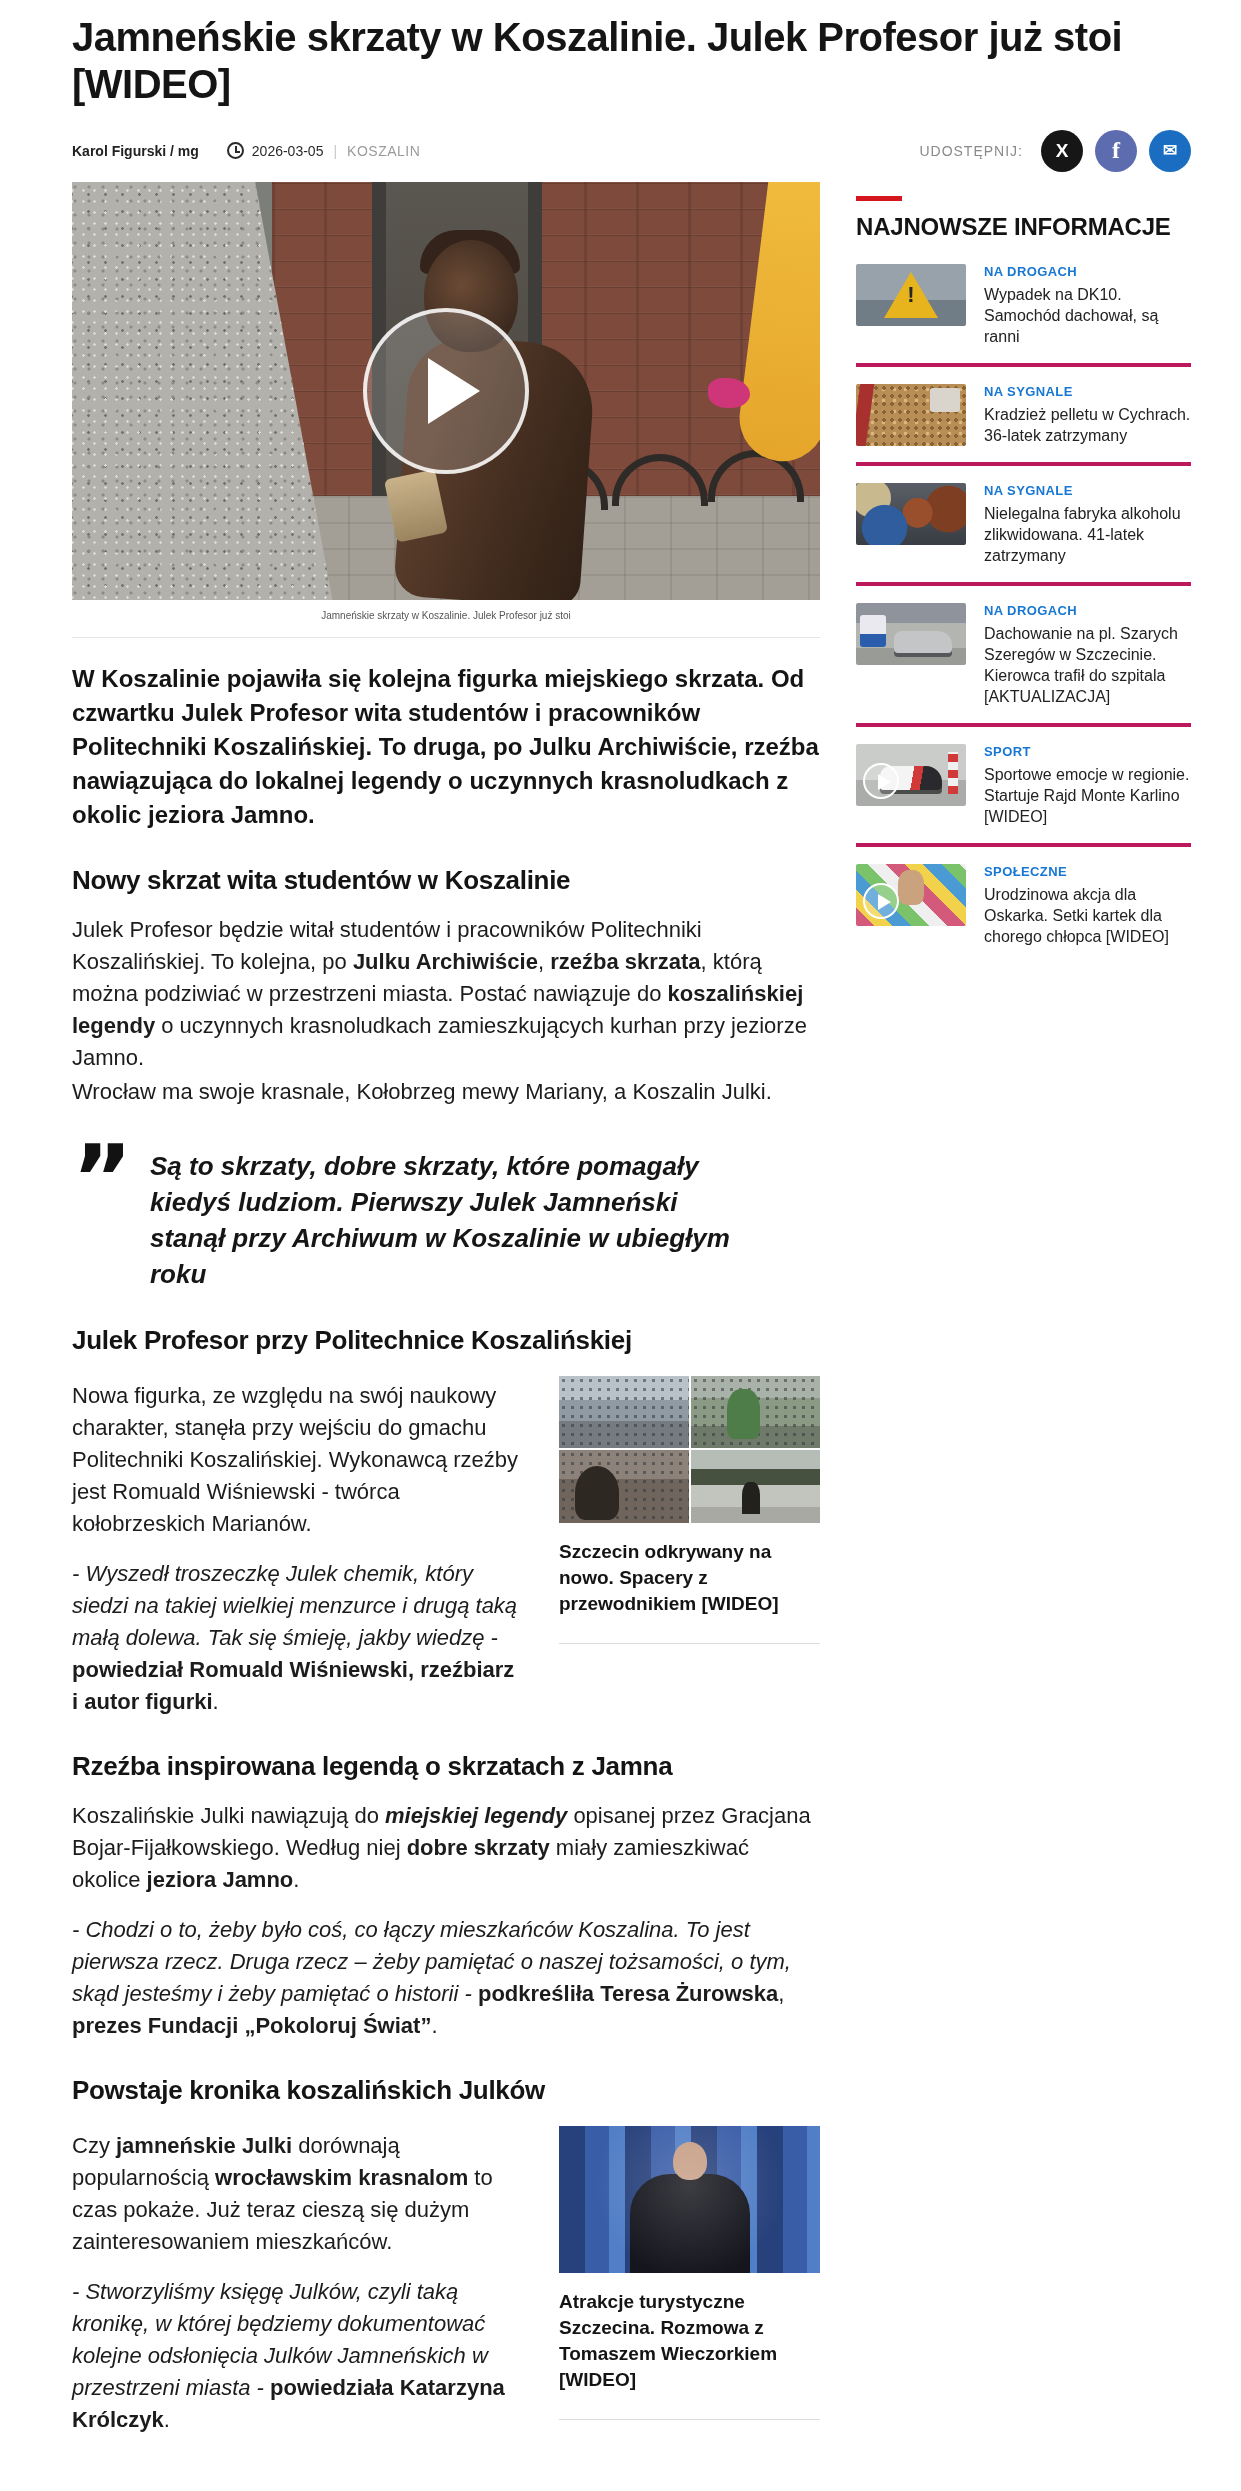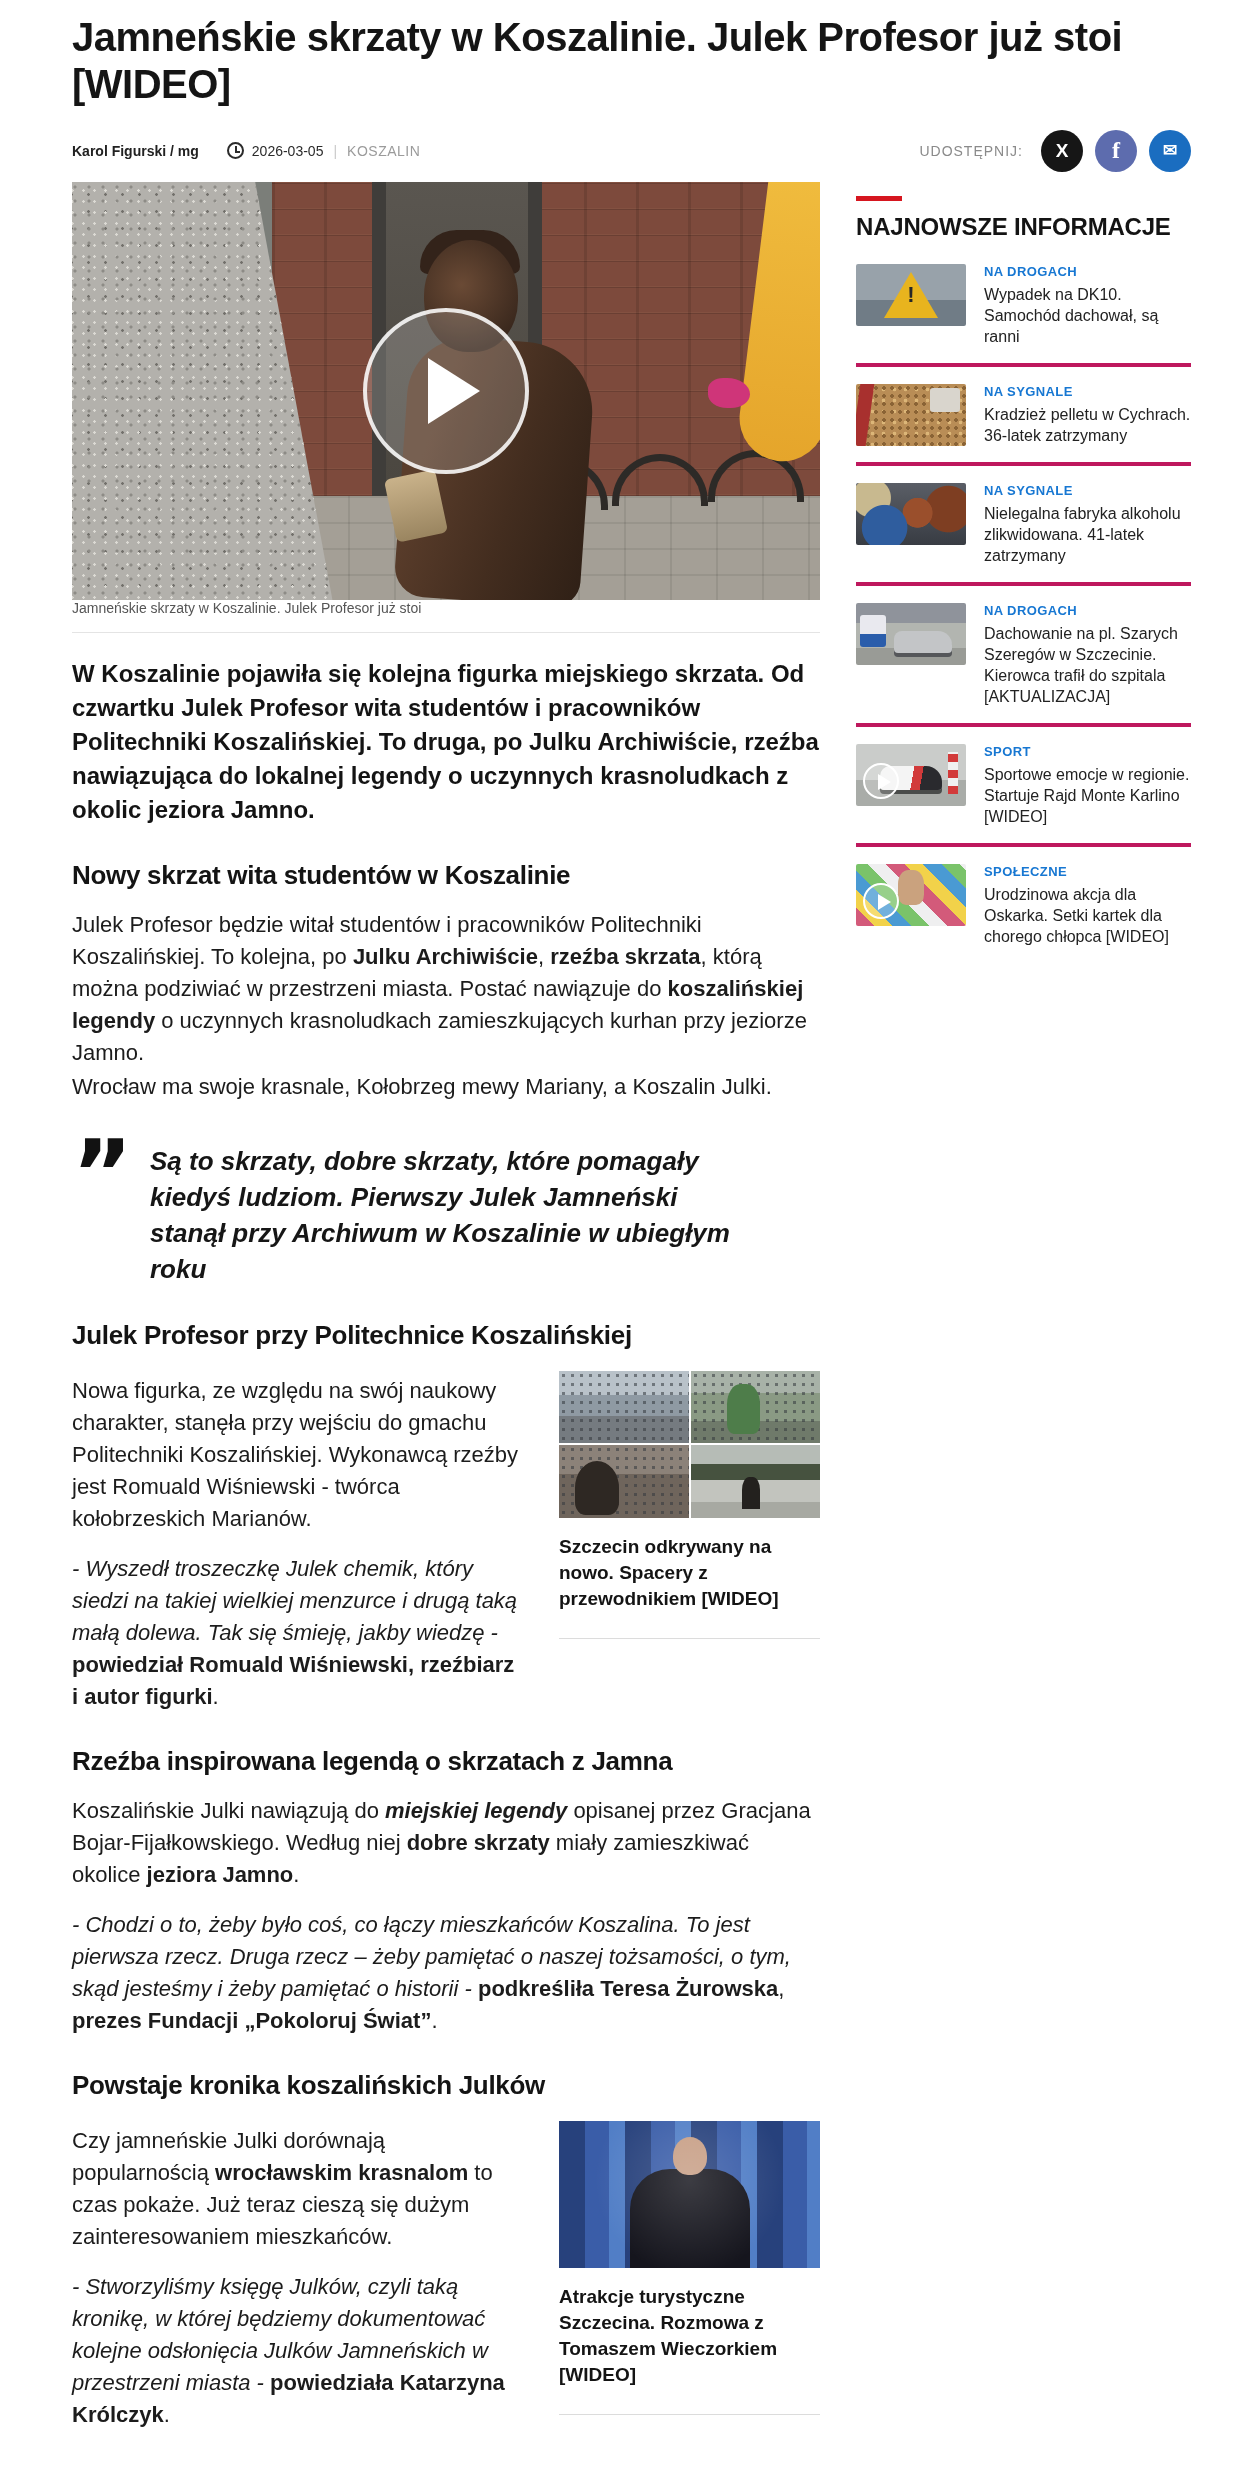--- a/index.html
+++ b/index.html
@@ -66,21 +66,21 @@
   .scarf { position:absolute; right:-18px; top:-10px; width:86px; height:290px; border-radius:0 0 44px 44px;
     background:linear-gradient(180deg,#f0bc3e,#e5a52b); transform:rotate(7deg); z-index:4; }
   .ribbon { position:absolute; right:70px; top:196px; width:42px; height:30px; border-radius:40% 60% 50% 50%;
     background:#cf3579; z-index:4; }
   .play-big { position:absolute; left:50%; top:50%; transform:translate(-50%,-50%);
     width:166px; height:166px; border:4px solid rgba(255,255,255,0.85); border-radius:50%;
     background:rgba(255,255,255,0.18); display:flex; align-items:center; justify-content:center; z-index:6; cursor:pointer; }
   .play-big::after { content:""; border-left:52px solid #ffffff; border-top:33px solid transparent;
     border-bottom:33px solid transparent; margin-left:16px; }
 
-  .hero-caption { font-size:14px; color:#555; }
+  .hero-caption { margin-top:10px; font-size:10px; color:#555;text-align:center; }
   .rule { border:none; border-top:1px solid #e4e4e4; margin:16px 0 0; }
 
   
   .lead { margin-top:24px; font-size:24px; line-height:34px; font-weight:700; color:#141414; }
   h2.sec { margin-top:32px; font-size:26px; line-height:32px; font-weight:700; color:#141414; letter-spacing:-0.3px; }
   p.body { margin-top:18px; font-size:22px; line-height:32px; color:#1c1c1c; }
   p.body.tight { margin-top:2px; }
 
   
   .pullquote { position:relative; margin:40px 0 8px; padding-left:78px; }
@@ -245,21 +245,21 @@
         </div>
       </div>
 
       <h2 class="sec">Rzeźba inspirowana legendą o skrzatach z Jamna</h2>
       <p class="body"><span>Koszalińskie Julki nawiązują do </span><span style="font-weight: 700; font-style: italic;">miejskiej legendy</span><span> opisanej przez Gracjana Bojar-Fijałkowskiego. Według niej </span><span style="font-weight: 700;">dobre skrzaty</span><span> miały zamieszkiwać okolice </span><span style="font-weight: 700;">jeziora Jamno</span><span>.</span></p>
       <p class="body"><span style="font-style: italic;">- Chodzi o to, żeby było coś, co łączy mieszkańców Koszalina. To jest pierwsza rzecz. Druga rzecz – żeby pamiętać o naszej tożsamości, o tym, skąd jesteśmy i żeby pamiętać o historii - </span><span style="font-weight: 700;">podkreśliła Teresa Żurowska</span><span>, </span><span style="font-weight: 700;">prezes Fundacji „Pokoloruj Świat”</span><span>.</span></p>
 
       <h2 class="sec">Powstaje kronika koszalińskich Julków</h2>
       <div class="cols">
         <div class="col-text">
-          <p class="body"><span>Czy </span><span style="font-weight: 400;">jamneńskie Julki</span><span> dorównają popularnością </span><span style="font-weight: 700;">wrocławskim krasnalom</span><span> to czas pokaże. Już teraz cieszą się dużym zainteresowaniem mieszkańców.</span></p>
+          <p class="body"><span>Czy </span><span style="font-weight: 700;">jamneńskie Julki</span><span> dorównają popularnością </span><span style="font-weight: 700;">wrocławskim krasnalom</span><span> to czas pokaże. Już teraz cieszą się dużym zainteresowaniem mieszkańców.</span></p>
           <p class="body"><span style="font-style: italic;">- Stworzyliśmy księgę Julków, czyli taką kronikę, w której będziemy dokumentować kolejne odsłonięcia Julków Jamneńskich w przestrzeni miasta - </span><span style="font-weight: 700;">powiedziała Katarzyna Królczyk</span><span>.</span></p>
         </div>
         <div class="col-media">
           <div class="sidevideo thumb-studio">
             <div class="studio-glow"></div>
           </div>
           <div class="sv-caption">Atrakcje turystyczne Szczecina. Rozmowa z Tomaszem Wieczorkiem [WIDEO]</div>
           <hr class="sv-rule">
         </div>
       </div>

